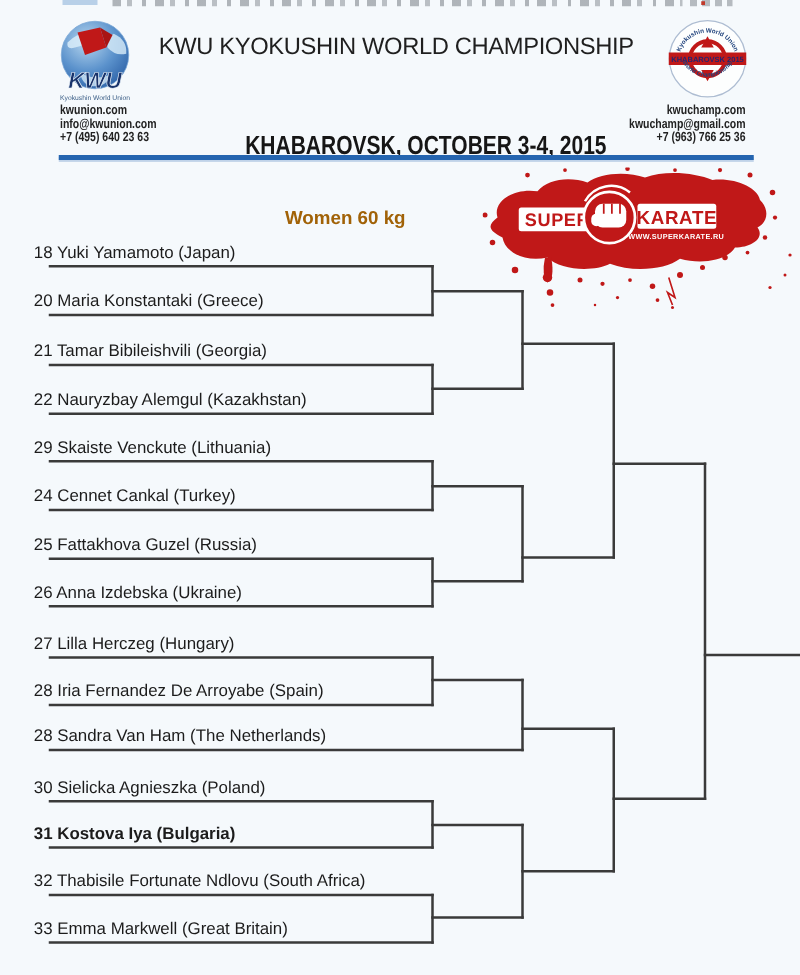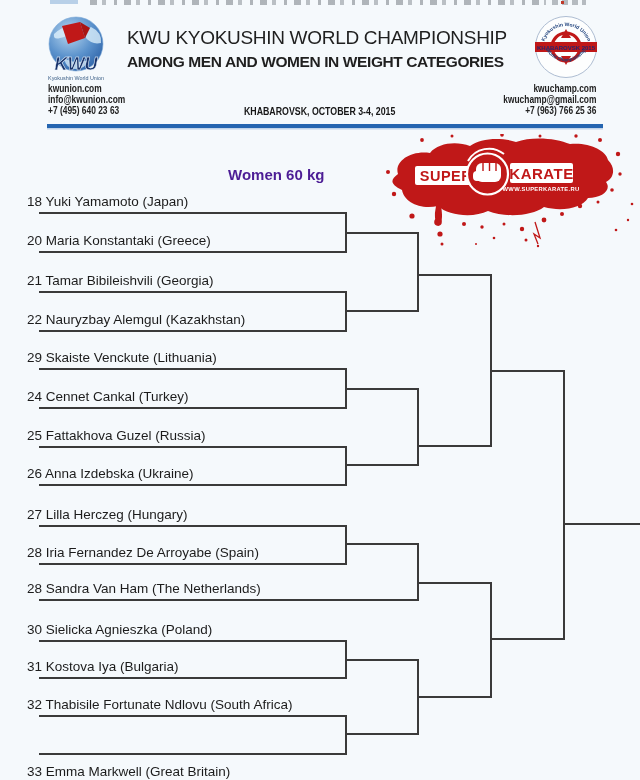--- a/index.html
+++ b/index.html
@@ -26,26 +26,26 @@
 
   .title-block{position:absolute;left:127px;top:27px;width:400px;color:#1f1f1f;}
   .title-l1{font-size:19px;font-weight:400;letter-spacing:-.3px;white-space:nowrap;}
   .title-l2{font-size:15.5px;font-weight:700;letter-spacing:-.4px;margin-top:4px;white-space:nowrap;}
 
   .contacts{position:absolute;top:83px;font-size:10.5px;font-weight:700;color:#222;line-height:11px;white-space:nowrap;}
   .contacts-left{left:48px;transform:scaleX(.8);transform-origin:left top;}
   .contacts-right{right:44px;text-align:right;transform:scaleX(.8);transform-origin:right top;}
 
   .date-line{position:absolute;left:160px;top:105px;width:320px;text-align:center;
-    font-size:11px;font-weight:700;color:#161616;white-space:nowrap;}
+    font-size:21px;font-weight:700;color:#161616;white-space:nowrap;}
   .date-line span{display:inline-block;transform:scaleX(.8);transform-origin:center top;}
 
   .blue-rule{position:absolute;left:47px;top:124px;width:556px;height:3.5px;background:#2565b0;box-shadow:0 1.5px 0 rgba(37,101,176,.25);}
 
-  .category-label{position:absolute;left:228px;top:166px;font-size:15px;font-weight:700;color:#4c1d95;white-space:nowrap;}
+  .category-label{position:absolute;left:228px;top:166px;font-size:15px;font-weight:700;color:#a16207;white-space:nowrap;}
 
   
   .entry-label{position:absolute;font-size:13.5px;color:#1c1c1c;white-space:nowrap;line-height:16px;}
   .bline{position:absolute;background:#3a3a3a;}
 </style>
 </head>
 <body>
 
 <div id="page">
 
@@ -69,21 +69,20 @@
     <path d="M49,13 q11,5 10,16 q-9,2 -15,-5 q-1,-8 5,-11 Z" fill="#d8ecf9" opacity=".8"></path>
     <path d="M22,44 q11,7 24,2 q-2,9 -13,9 q-9,0 -11,-11 Z" fill="#cfe6f6" opacity=".8"></path>
     <path d="M20,12 L38,8 L43,24 L26,30 Z" fill="#c01818"></path>
     <path d="M38,8 L48,14 L43,24 Z" fill="#a91414"></path>
     <text x="34" y="56" text-anchor="middle" font-size="18" font-weight="bold" font-style="italic" fill="#18336b" stroke="#eaf3fb" stroke-width="0.5">KWU</text>
     <text x="34" y="66" text-anchor="middle" font-size="5.4" fill="#3b5e86">Kyokushin World Union</text>
   </svg>
 
   <div class="title-block">
     <div class="title-l1">KWU KYOKUSHIN WORLD CHAMPIONSHIP</div>
-    <div class="title-l2">AMONG MEN AND WOMEN IN WEIGHT CATEGORIES</div>
   </div>
 
   <svg id="badge-logo" class="logo-svg" viewBox="0 0 64 64">
     <defs>
       <path id="arcT" d="M 9,34 A 23,23 0 0 1 55,34"></path>
       <path id="arcB" d="M 10,30 A 23,23 0 0 0 54,30"></path>
     </defs>
     <circle cx="32" cy="32" r="30.5" fill="#fdfefe" stroke="#aebdd2" stroke-width="1"></circle>
     <circle cx="32" cy="32" r="14" fill="none" stroke="#c01818" stroke-width="3.2"></circle>
     <path d="M32,14 l5,9 h-10 Z" fill="#c01818"></path>
@@ -183,25 +182,25 @@
       <div class="entry-label" style="left: 27px; top: 466px;">26 Anna Izdebska (Ukraine)</div>
       <div class="bline" style="left: 39px; top: 484px; width: 308px; height: 2px;"></div>
       <div class="entry-label" style="left: 27px; top: 507px;">27 Lilla Herczeg (Hungary)</div>
       <div class="bline" style="left: 39px; top: 525px; width: 308px; height: 2px;"></div>
       <div class="entry-label" style="left: 27px; top: 545px;">28 Iria Fernandez De Arroyabe (Spain)</div>
       <div class="bline" style="left: 39px; top: 563px; width: 308px; height: 2px;"></div>
       <div class="entry-label" style="left: 27px; top: 581px; text-align: center;">28 Sandra Van Ham (The Netherlands)</div>
       <div class="bline" style="left: 39px; top: 599px; width: 380px; height: 2px;"></div>
       <div class="entry-label" style="left: 27px; top: 622px;">30 Sielicka Agnieszka (Poland)</div>
       <div class="bline" style="left: 39px; top: 640px; width: 308px; height: 2px;"></div>
-      <div class="entry-label" style="left: 27px; top: 659px;">31 Kostova Iya (Bulgaria)</div>
+      <div class="entry-label" style="left: 27px; top: 659px; font-weight: bold;">31 Kostova Iya (Bulgaria)</div>
       <div class="bline" style="left: 39px; top: 677px; width: 308px; height: 2px;"></div>
       <div class="entry-label" style="left: 27px; top: 697px;">32 Thabisile Fortunate Ndlovu (South Africa)</div>
       <div class="bline" style="left: 39px; top: 715px; width: 308px; height: 2px;"></div>
-      <div class="entry-label" style="left: 27px; top: 735px; margin-top: 29px;">33 Emma Markwell (Great Britain)</div>
+      <div class="entry-label" style="left: 27px; top: 735px;">33 Emma Markwell (Great Britain)</div>
       <div class="bline" style="left: 39px; top: 753px; width: 308px; height: 2px;"></div>
       <div class="bline" style="left: 345px; top: 212px; width: 2px; height: 41px;"></div>
       <div class="bline" style="left: 345px; top: 291px; width: 2px; height: 41px;"></div>
       <div class="bline" style="left: 345px; top: 368px; width: 2px; height: 41px;"></div>
       <div class="bline" style="left: 345px; top: 446px; width: 2px; height: 40px;"></div>
       <div class="bline" style="left: 345px; top: 525px; width: 2px; height: 40px;"></div>
       <div class="bline" style="left: 345px; top: 640px; width: 2px; height: 39px;"></div>
       <div class="bline" style="left: 345px; top: 715px; width: 2px; height: 40px;"></div>
       <div class="bline" style="left: 417px; top: 232px; width: 2px; height: 80px;"></div>
       <div class="bline" style="left: 417px; top: 388px; width: 2px; height: 78px;"></div>

